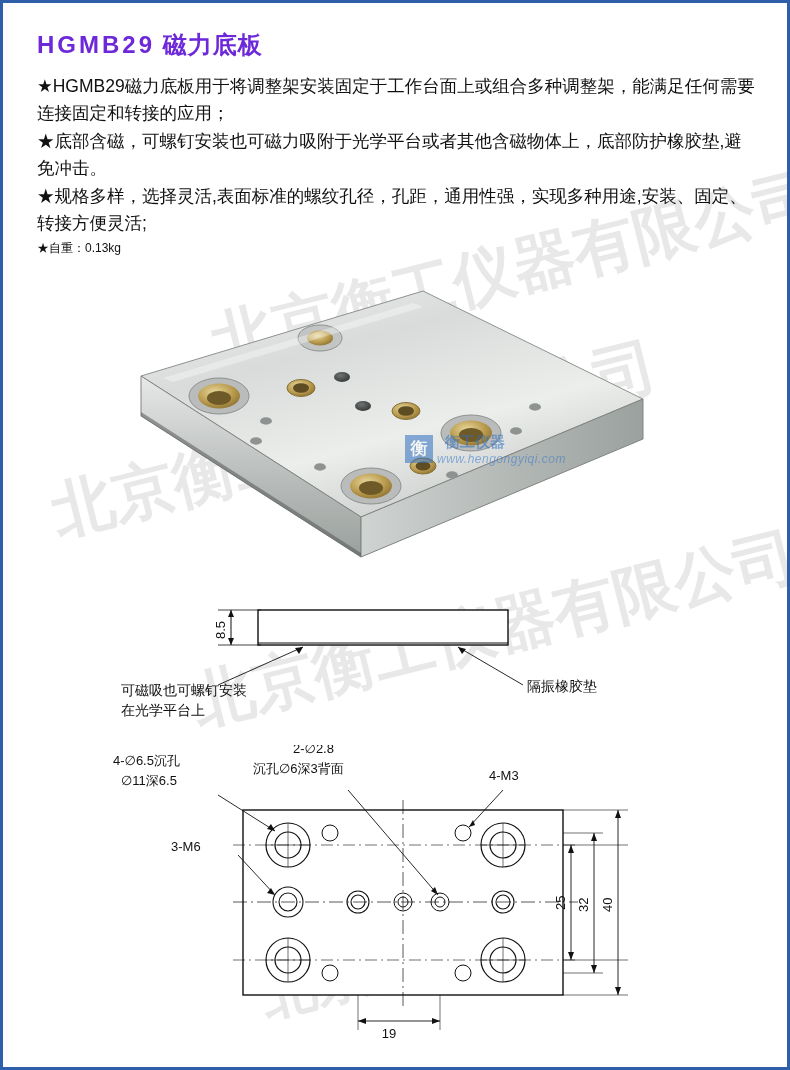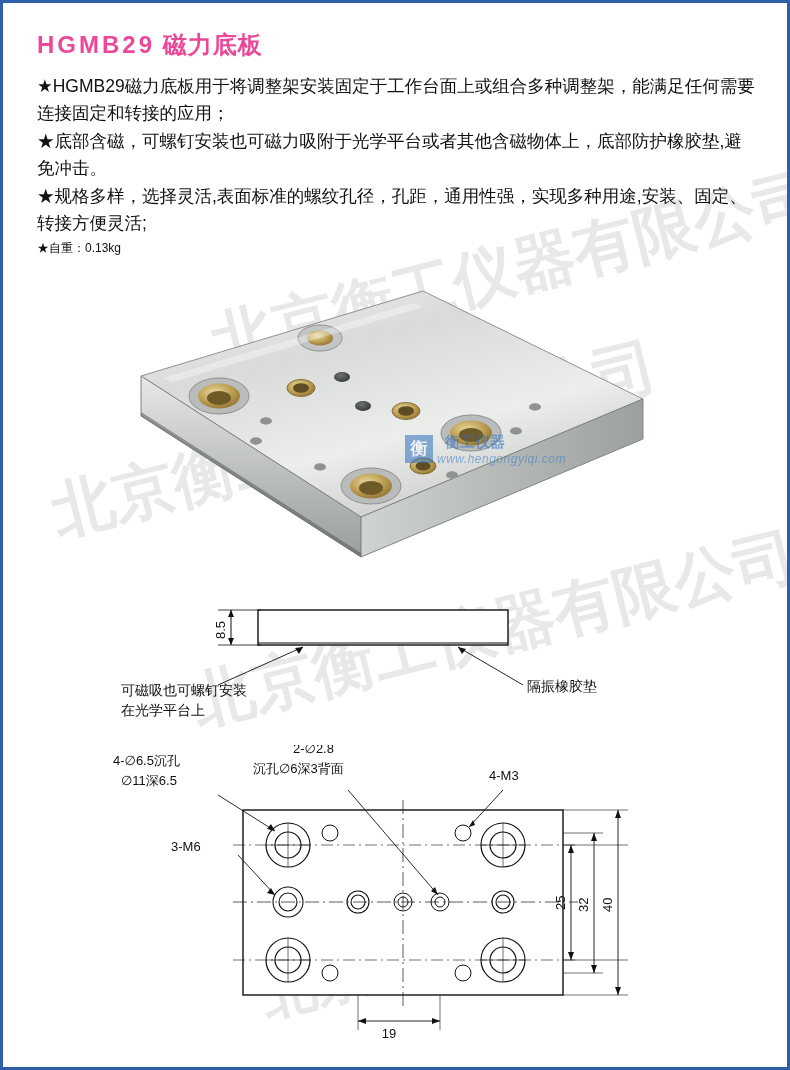--- a/index.html
+++ b/index.html
@@ -49,21 +49,21 @@
 
   
   .content {
     position: relative;
     z-index: 10;
     padding: 26px 28px 0 34px;
   }
   h1.title {
     font-size: 24px;
     font-weight: bold;
-    color: #ec4899;
+    color: #6d28d9;
     letter-spacing: 1px;
     margin: 0 0 12px 0;
     font-family: "Liberation Sans", sans-serif;
   }
   h1.title .model { letter-spacing: 3px; }
   ul.bullets {
     list-style: none;
     margin: 0;
     padding: 0;
     font-size: 17.5px;

